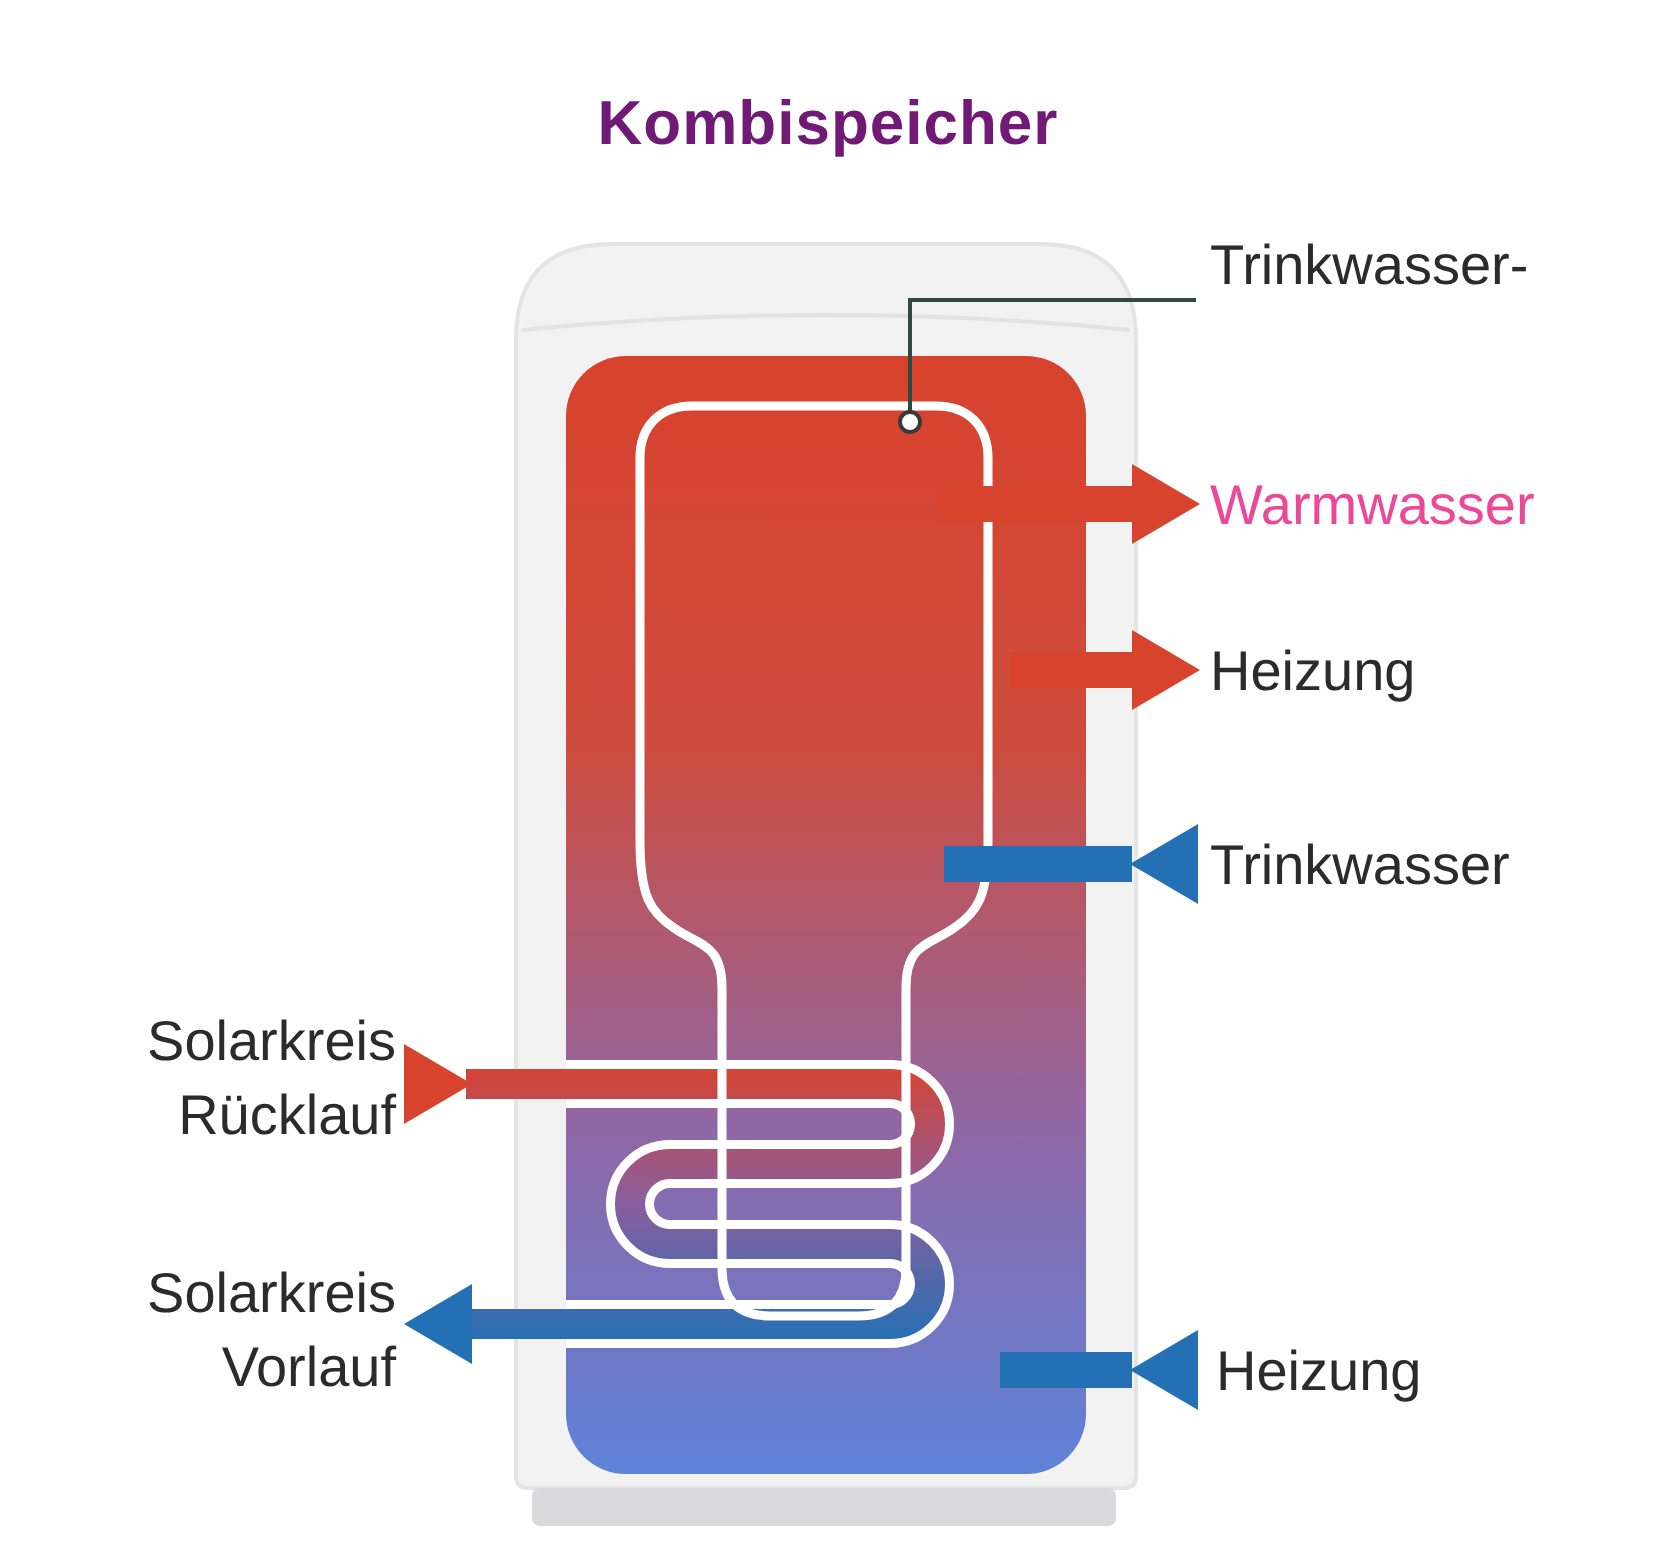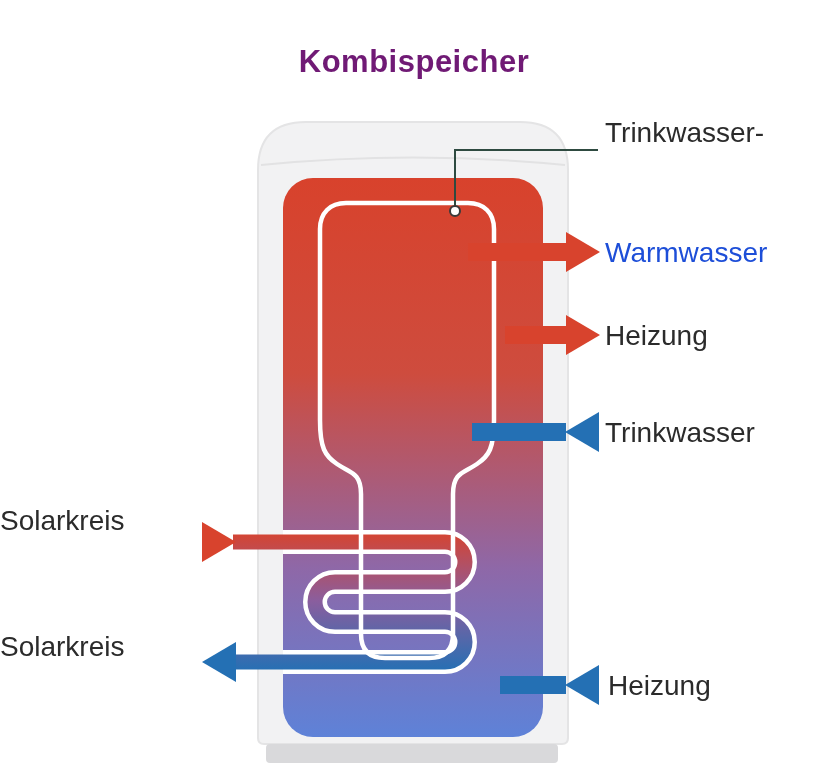--- a/index.html
+++ b/index.html
@@ -7,21 +7,21 @@
     position:relative;width:828px;height:782px;background:#ffffff;
     font-family:"Liberation Sans", sans-serif;overflow:hidden;
   }
   .title{
     position:absolute;left:0;top:44px;width:828px;text-align:center;
     font-size:31px;font-weight:bold;letter-spacing:.5px;margin:0;
   }
   .diagram-svg{position:absolute;left:0;top:0;}
   .lbl{position:absolute;font-size:28px;line-height:37px;white-space:nowrap;}
   .lbl-right{text-align:left;}
-  .lbl-left{width:186px;}
+  .lbl-left{text-align:right;width:186px;padding-left:12px;}
 </style>
 </head>
 <body>
 
 <div class="stage">
 
   <h1 class="title" style="color: #701a75;">Kombispeicher</h1>
 
   <svg class="diagram-svg" width="828" height="782" viewBox="0 0 828 782">
     <defs>
@@ -75,25 +75,27 @@
     <polygon points="202,522 202,562 236,542" style="fill: rgb(216, 67, 45);"></polygon>
     <polygon points="236,642 236,682 202,662" style="fill: rgb(36, 112, 180);"></polygon>
 
     <path fill="none" stroke-width="2" d="M 598 150 H 455 V 206" style="stroke: rgb(46, 74, 64);"></path>
     <circle stroke-width="2" cx="455" cy="211" r="5" style="fill: rgb(255, 255, 255); stroke: rgb(58, 58, 58);"></circle>
   </svg>
 
   <div class="lbl lbl-right" style="left: 605px; top: 114px; color: rgb(43, 43, 43);">
     <div>Trinkwasser-</div>
   </div>
-  <div class="lbl lbl-right" style="left: 605px; top: 234px; color: #1d4ed8;">Warmwasser</div>
+  <div class="lbl lbl-right" style="left: 605px; top: 234px; color: #ec4899;">Warmwasser</div>
   <div class="lbl lbl-right" style="left: 605px; top: 317px; color: rgb(43, 43, 43);">Heizung</div>
   <div class="lbl lbl-right" style="left: 605px; top: 414px; color: rgb(43, 43, 43); text-align: center;">Trinkwasser</div>
   <div class="lbl lbl-right" style="left: 608px; top: 667px; color: rgb(43, 43, 43);">Heizung</div>
 
   <div class="lbl lbl-left" style="left: 0px; top: 502px; color: rgb(43, 43, 43);">
     <div>Solarkreis</div>
+    <div>Rücklauf</div>
   </div>
   <div class="lbl lbl-left" style="left: 0px; top: 628px; color: rgb(43, 43, 43);">
     <div>Solarkreis</div>
+    <div>Vorlauf</div>
   </div>
 
 </div>
 
 </body></html>

